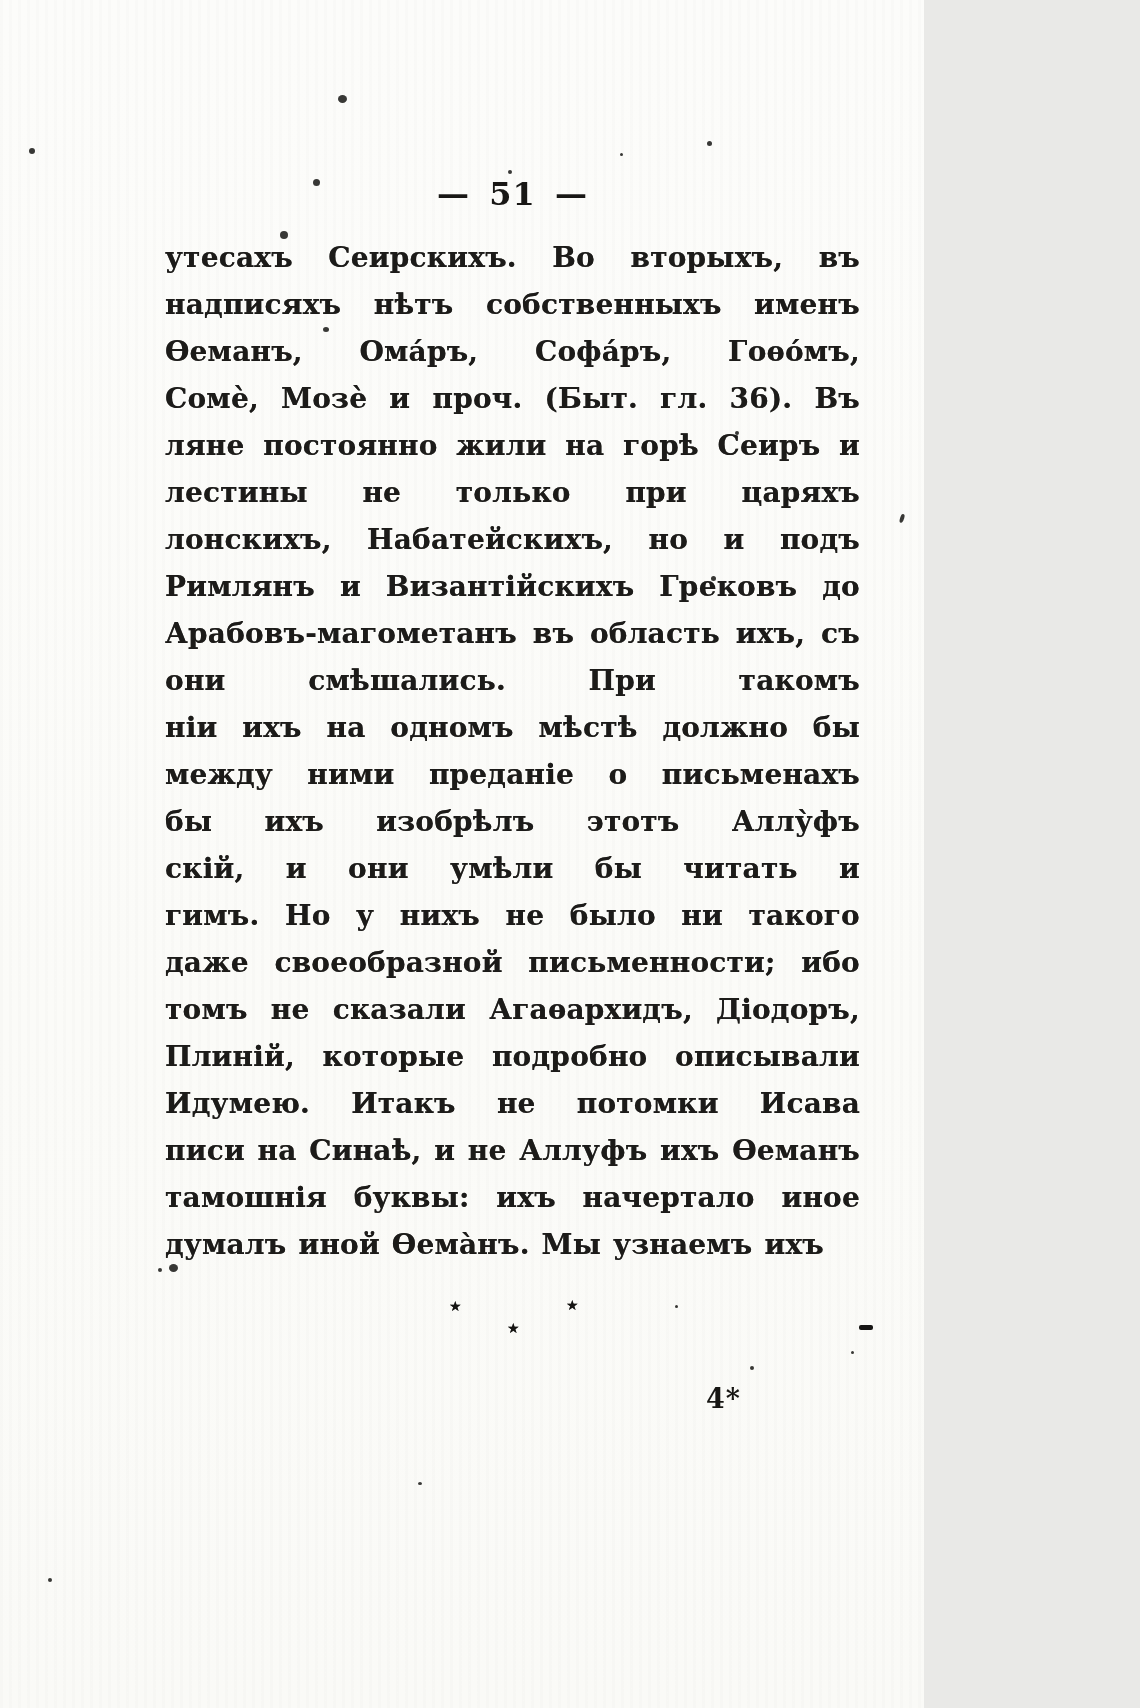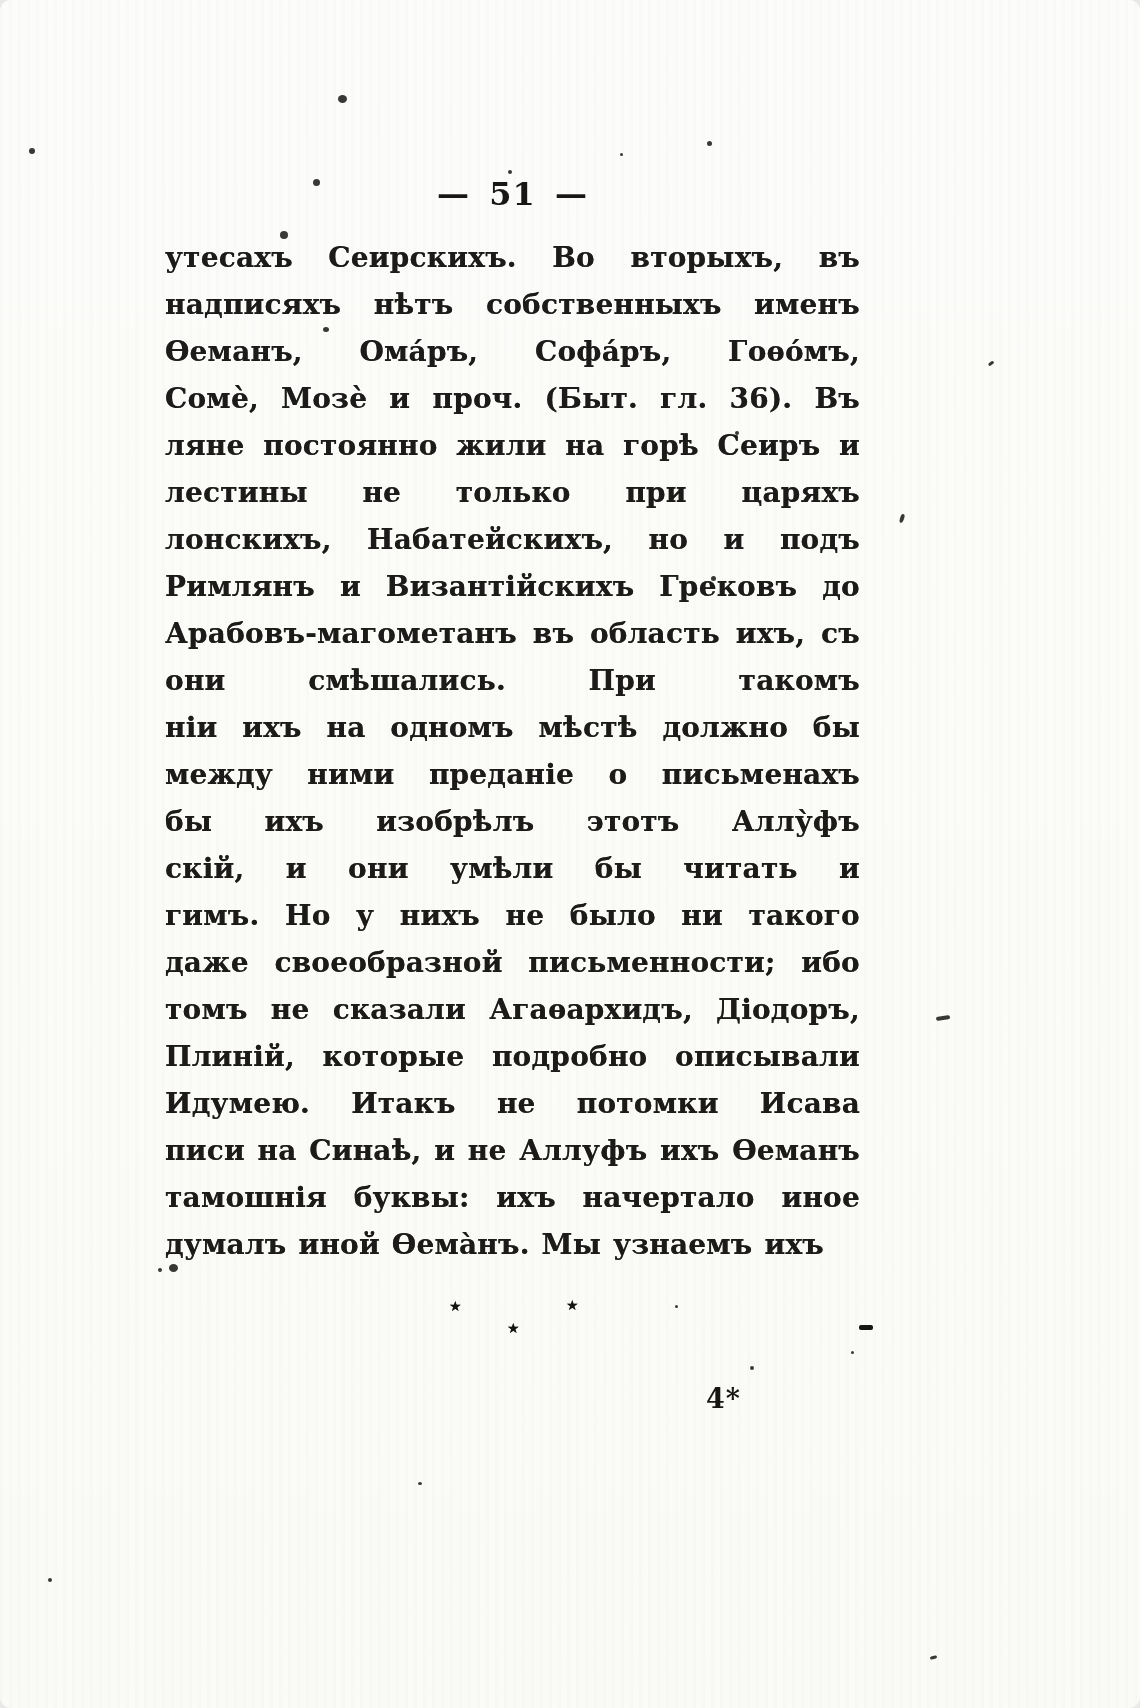--- a/index.html
+++ b/index.html
@@ -3,29 +3,28 @@
 <meta charset="utf-8">
 <style>
   html, body { margin: 0; padding: 0; }
   body {
     width: 1140px; height: 1708px;
     background: #e9e9e7;
     font-family: "DejaVu Serif", "Liberation Serif", serif;
   }
   .page {
     position: relative;
-    width: 1140px; height: 1708px;
+    width: 924px; height: 1708px;
     overflow: hidden;
     background:
       repeating-linear-gradient(90deg,
         rgba(0,0,0,0.013) 0 3px,
         rgba(0,0,0,0.0)  3px 9px),
       linear-gradient(180deg, #fcfcfa 0%, #fbfbf8 60%, #fafaf7 100%);
     color: #1c1b19;
-    border-radius: 11px;
   }
 
   
   .page-number {
     position: absolute;
     left: 165px; top: 176px; width: 695px;
     text-align: center;
     font-size: 32px; font-weight: bold;
     letter-spacing: 1px; word-spacing: 7px;
     line-height: 36px;

